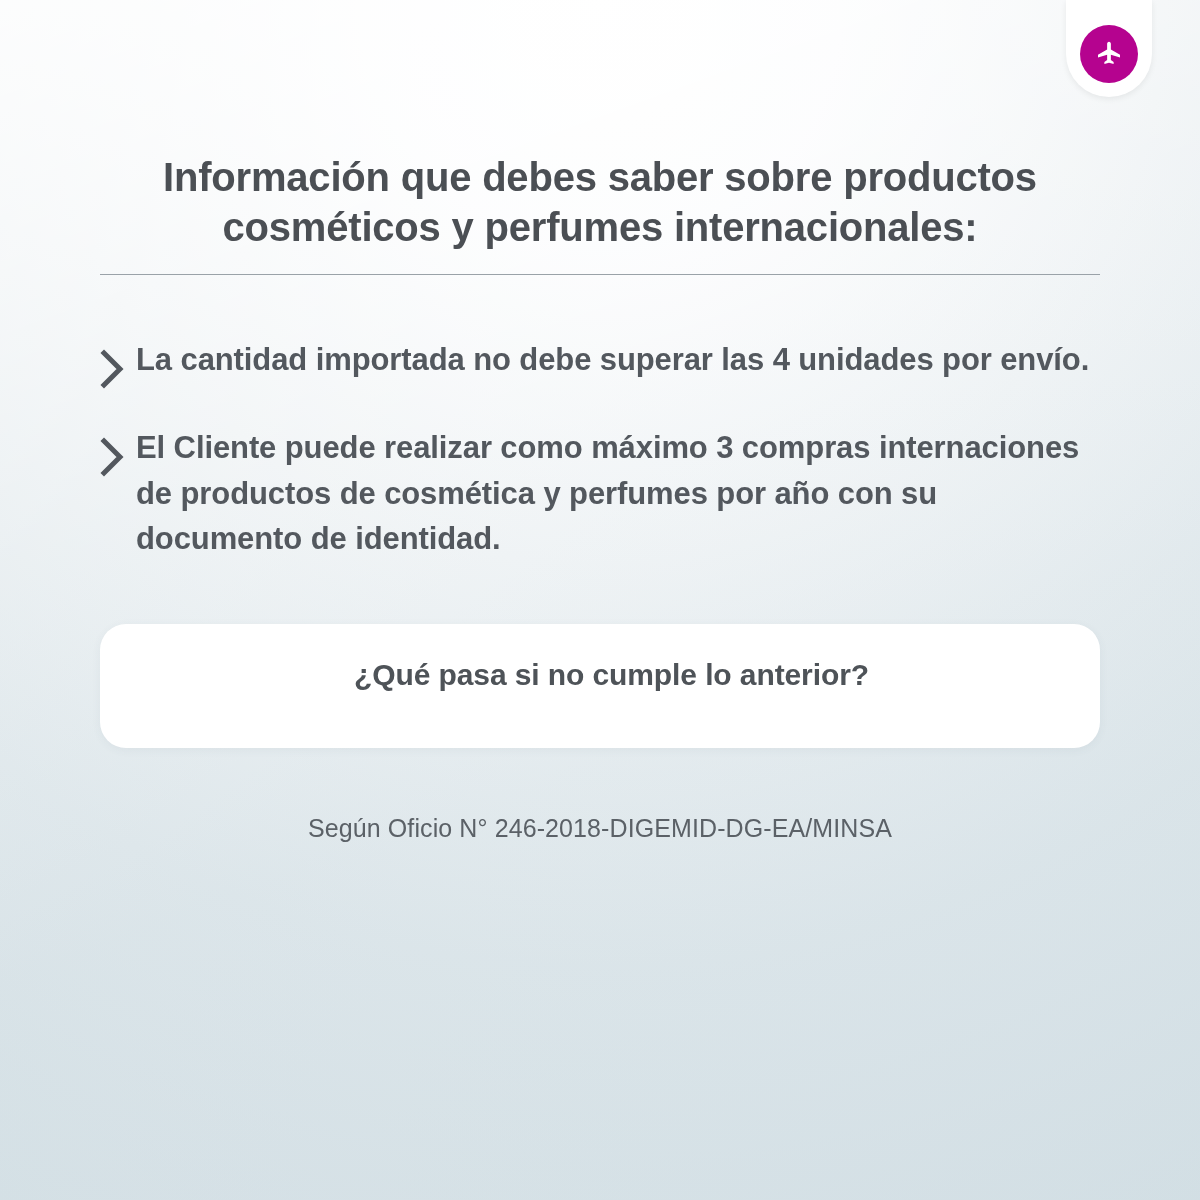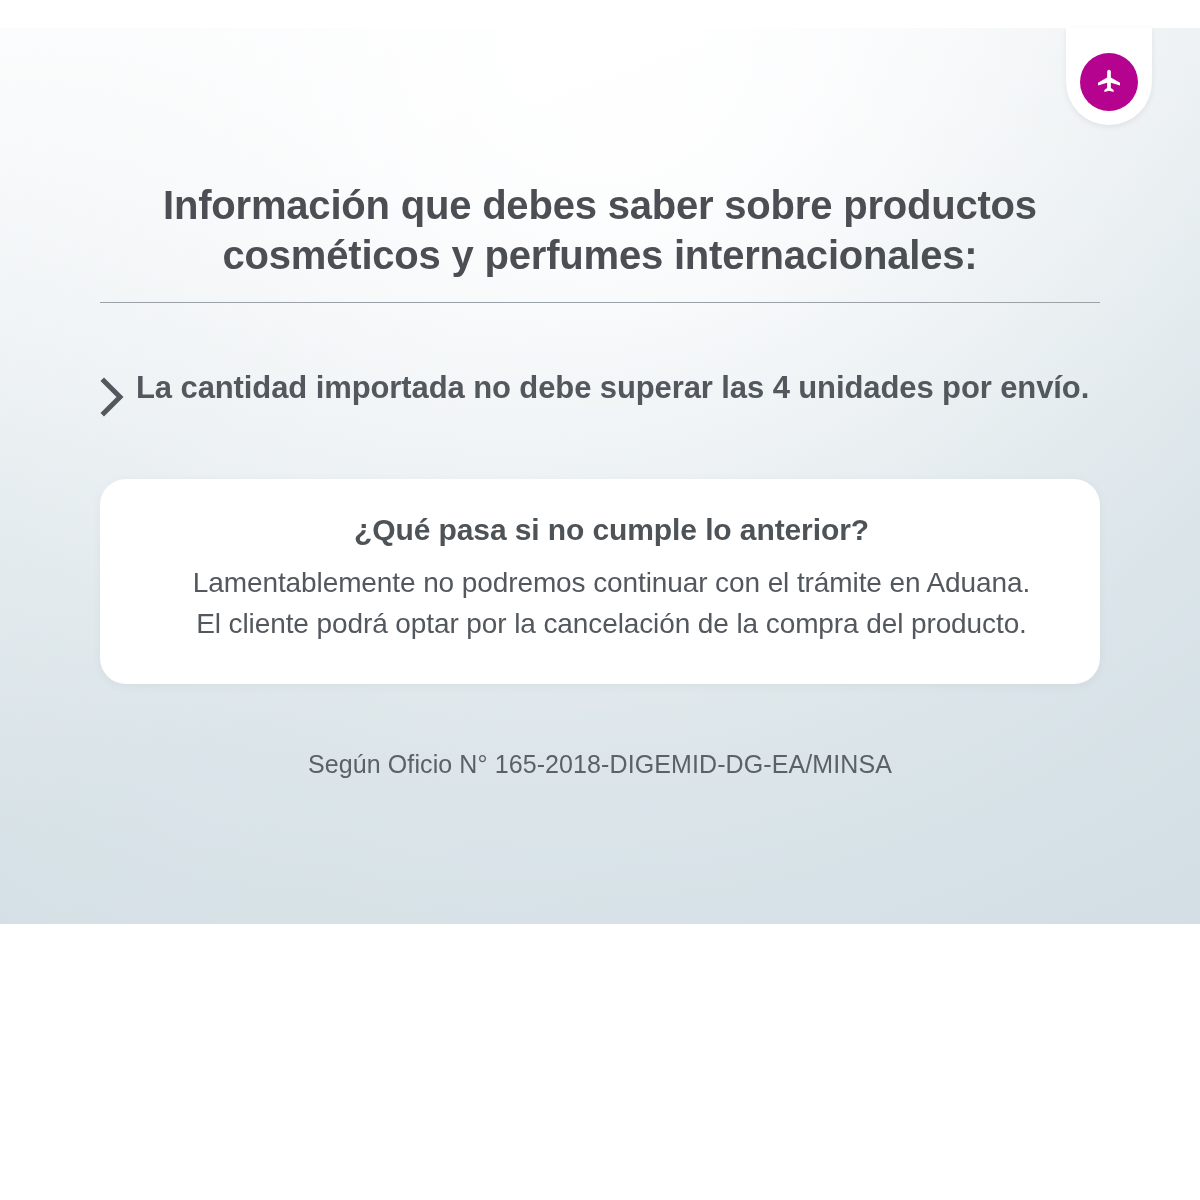--- a/index.html
+++ b/index.html
@@ -10,25 +10,24 @@
     width: 1200px;
     height: 1200px;
     font-family: "Liberation Sans", sans-serif;
     background: #ffffff;
     overflow: hidden;
   }
 
   .card {
     position: relative;
     width: 1200px;
-    height: 896px;
+    height: 1200px;
     box-sizing: border-box;
     background:
       radial-gradient(circle at 50% 0%, #ffffff 0%, #fbfcfd 18%, #eef2f4 42%, #dde6ea 72%, #d5e0e5 100%);
-    margin-top: 28px;
   }
 
   
   .card::before {
     content: "";
     position: absolute;
     inset: 0;
     background: linear-gradient(160deg, rgba(255,255,255,0.85) 0%, rgba(255,255,255,0.25) 35%, rgba(214,227,233,0.15) 60%, rgba(205,220,227,0.35) 100%);
     pointer-events: none;
   }
@@ -176,25 +175,32 @@
 
       <li class="bullet">
         <span class="chev">
           <svg width="26" height="40" viewBox="0 0 26 40" aria-hidden="true">
             <path d="M4 4 L20 20 L4 36" fill="none" stroke="#53585e" stroke-width="5" stroke-linecap="square" stroke-linejoin="miter"></path>
           </svg>
         </span>
         <span class="bullet-text">La cantidad importada no debe superar las 4 unidades por envío.</span>
       </li>
 
+      <li class="bullet">
+        <span class="chev">
+          <svg width="26" height="40" viewBox="0 0 26 40" aria-hidden="true">
+            <path d="M4 4 L20 20 L4 36" fill="none" stroke="#53585e" stroke-width="5" stroke-linecap="square" stroke-linejoin="miter"></path>
+          </svg>
+        </span>
+        <span class="bullet-text">El Cliente puede realizar como máximo 3 compras internaciones de productos de cosmética y perfumes por año con su documento de identidad.</span>
+      </li>
 
 
     </ul>
   </div>
 
   <div class="panel">
     <h2 class="panel-title">¿Qué pasa si no cumple lo anterior?</h2>
-    <p class="panel-body">Lamentablemente no podremos continuar con el trámite en Aduana. El cliente podrá optar por la cancelación de la compra del producto.</p>
   </div>
 
-  <div class="footnote">Según Oficio N° 165-2018-DIGEMID-DG-EA/MINSA</div>
+  <div class="footnote">Según Oficio N° 246-2018-DIGEMID-DG-EA/MINSA</div>
 
 </div>
 
 </body></html>

